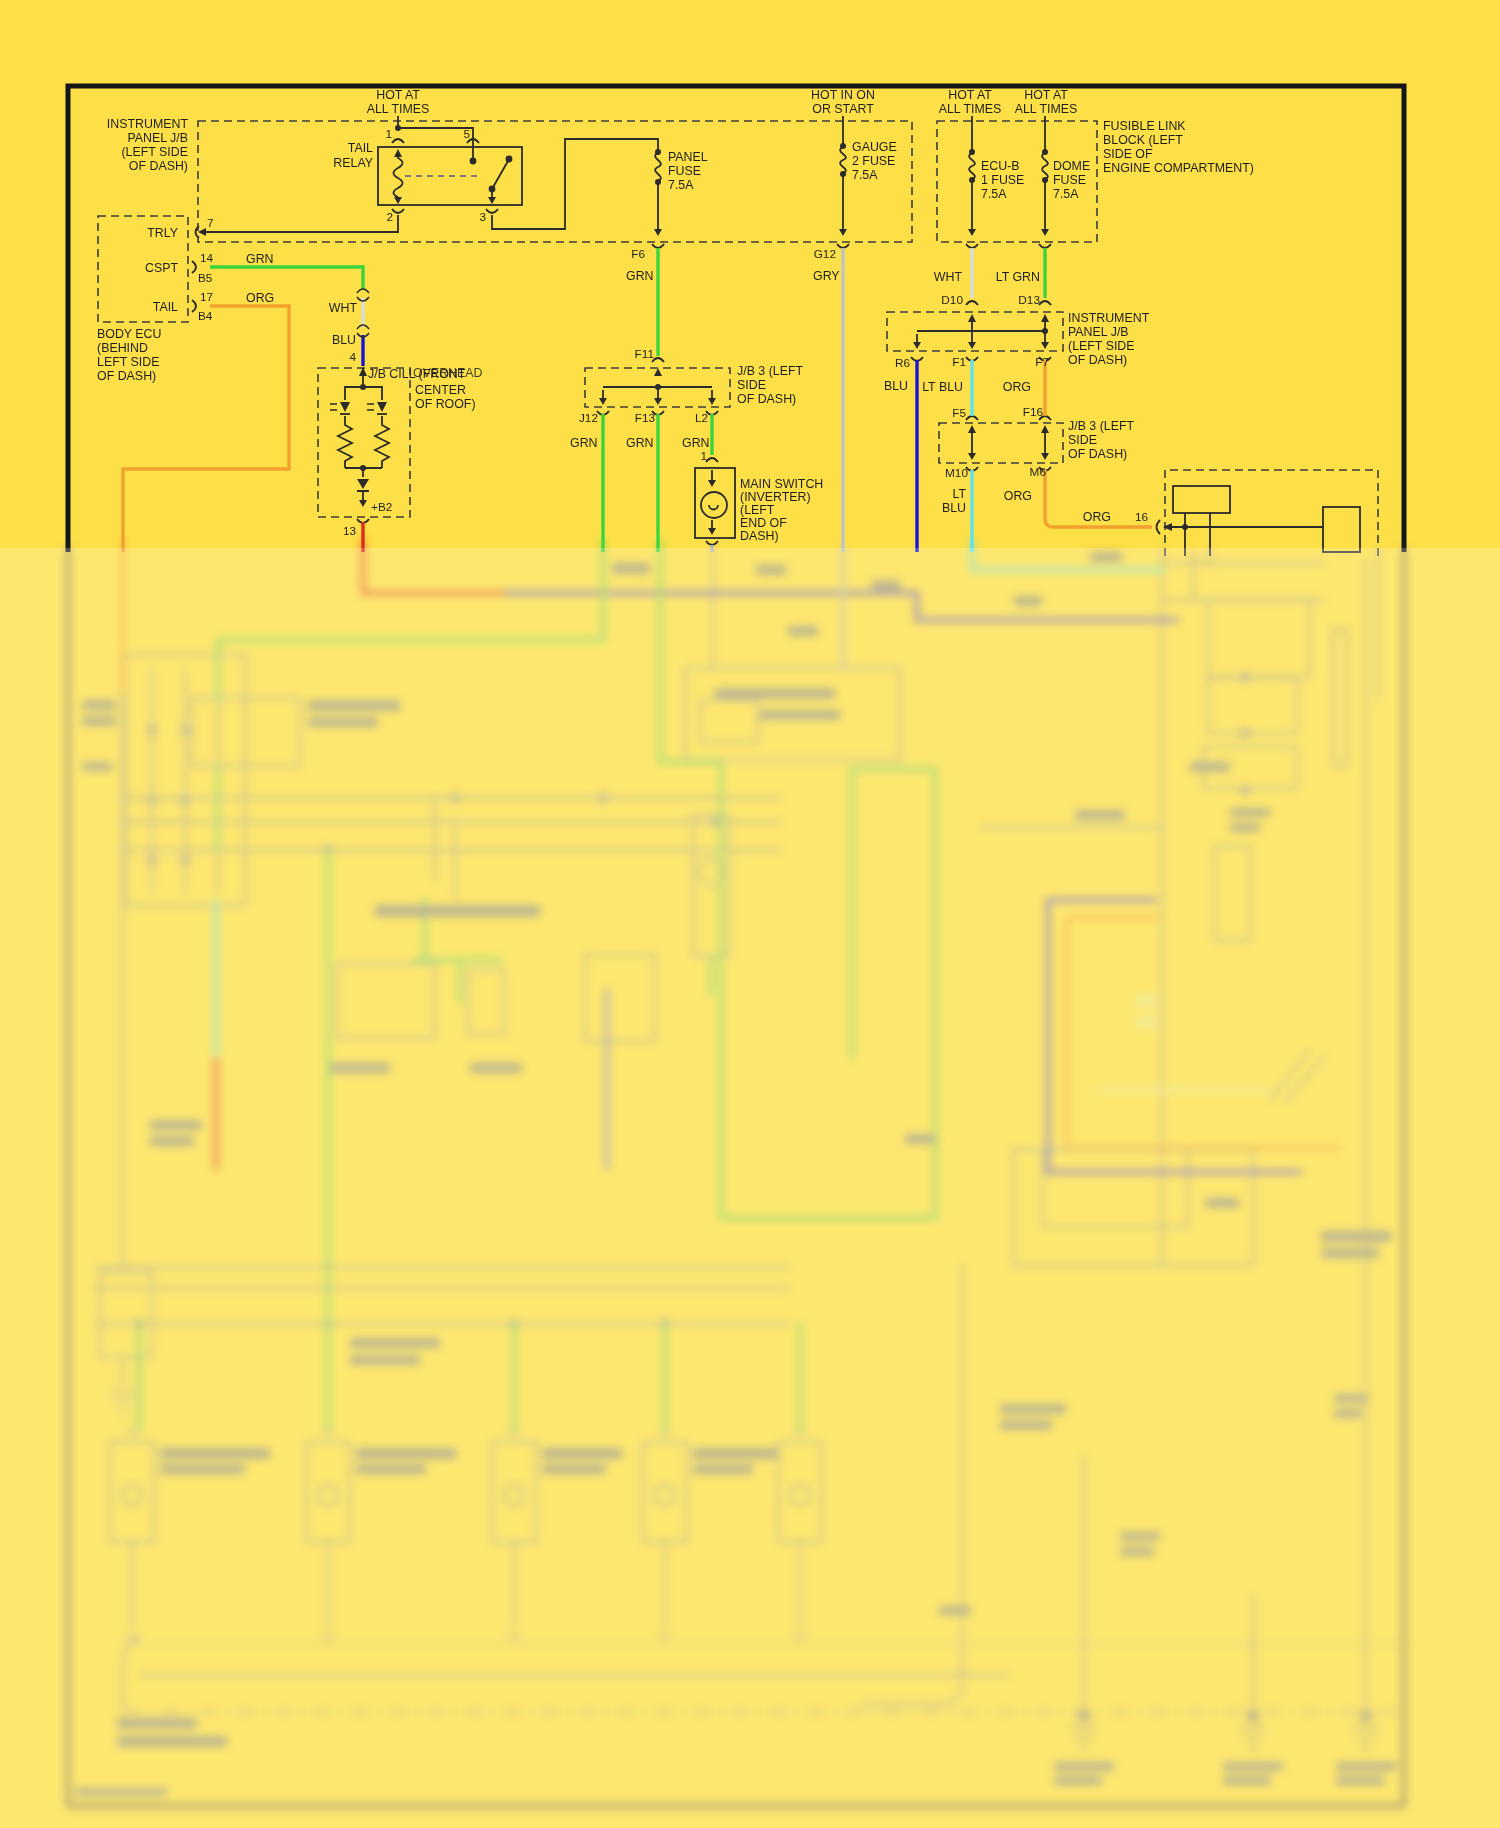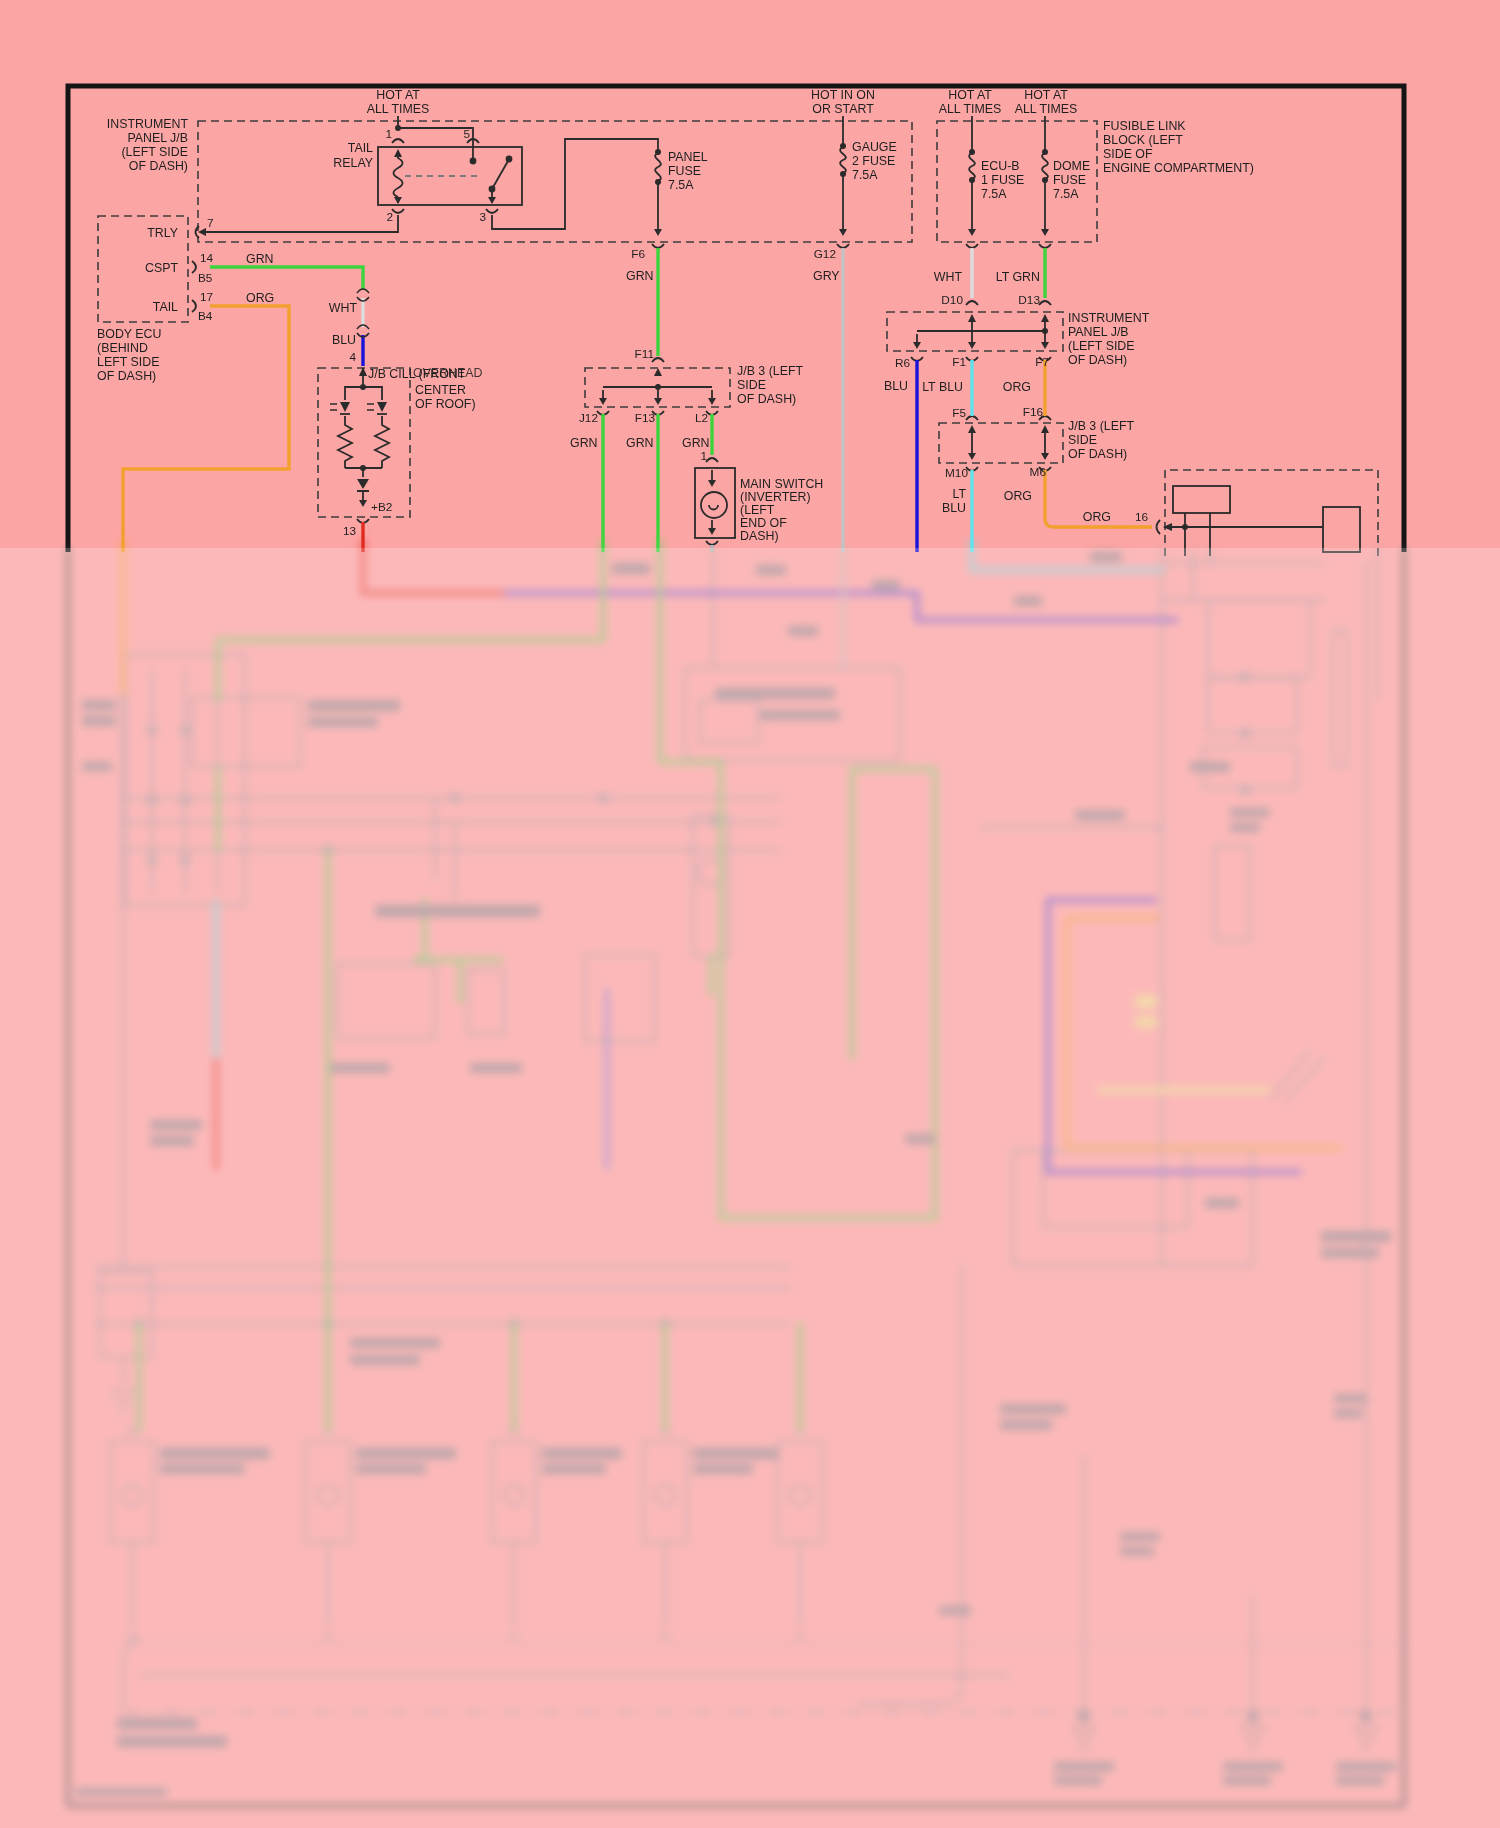--- a/index.html
+++ b/index.html
@@ -1,16 +1,16 @@
 <!DOCTYPE html>
 <html><head>
 <meta charset="utf-8">
 <style>
   html,body{margin:0;padding:0;background:#ffffff;}
-  .page{position:relative;width:1500px;height:1828px;background:#fca5a5;overflow:hidden;
+  .page{position:relative;width:1500px;height:1828px;background:#fde047;overflow:hidden;
         font-family:"Liberation Sans",sans-serif;}
   svg text{font-family:"Liberation Sans",sans-serif;fill:#1f1f1f;}
   .lbl{font-size:12.4px;}
   .pin{font-size:11.8px;}
   .blurwrap{filter:blur(4px);opacity:.62;}
 </style>
 </head>
 <body>
 
 <div class="page">

